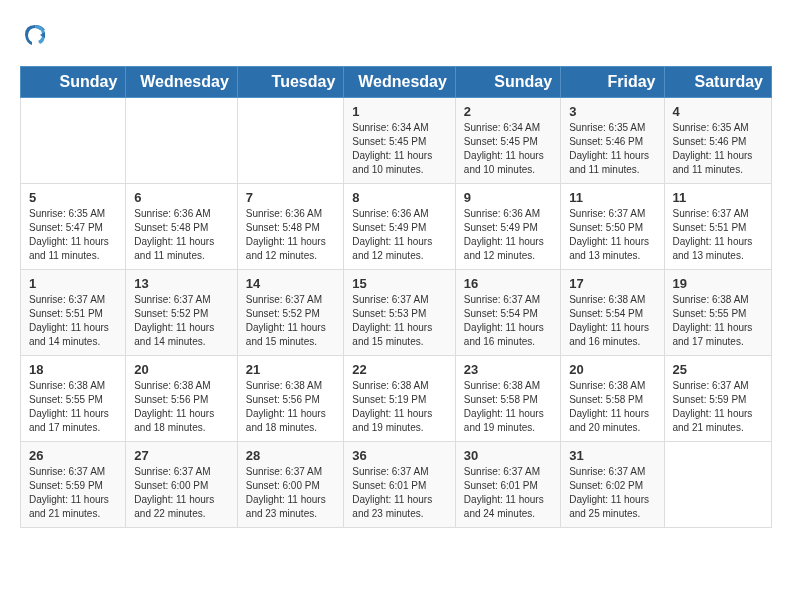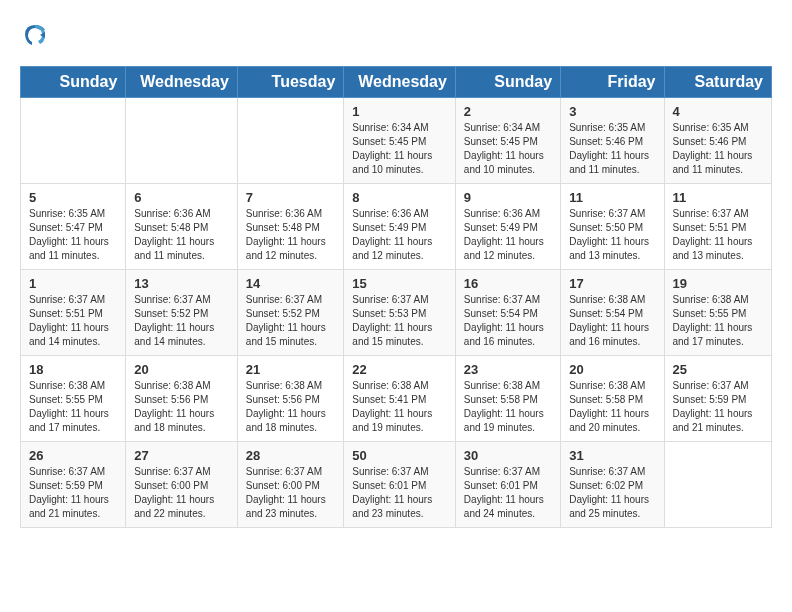--- a/index.html
+++ b/index.html
@@ -258,21 +258,21 @@
         </td>
         <td>
           <div class="day-number">21</div>
           <div class="day-info">Sunrise: 6:38 AM
 Sunset: 5:56 PM
 Daylight: 11 hours and 18 minutes.</div>
         </td>
         <td>
           <div class="day-number">22</div>
           <div class="day-info">Sunrise: 6:38 AM
-Sunset: 5:41 PM
+Sunset: 5:19 PM
 Daylight: 11 hours and 19 minutes.</div>
         </td>
         <td>
           <div class="day-number">23</div>
           <div class="day-info">Sunrise: 6:38 AM
 Sunset: 5:58 PM
 Daylight: 11 hours and 19 minutes.</div>
         </td>
         <td>
           <div class="day-number">20</div>
@@ -300,21 +300,21 @@
 Sunset: 6:00 PM
 Daylight: 11 hours and 22 minutes.</div>
         </td>
         <td>
           <div class="day-number">28</div>
           <div class="day-info">Sunrise: 6:37 AM
 Sunset: 6:00 PM
 Daylight: 11 hours and 23 minutes.</div>
         </td>
         <td>
-          <div class="day-number">50</div>
+          <div class="day-number">36</div>
           <div class="day-info">Sunrise: 6:37 AM
 Sunset: 6:01 PM
 Daylight: 11 hours and 23 minutes.</div>
         </td>
         <td>
           <div class="day-number">30</div>
           <div class="day-info">Sunrise: 6:37 AM
 Sunset: 6:01 PM
 Daylight: 11 hours and 24 minutes.</div>
         </td>

